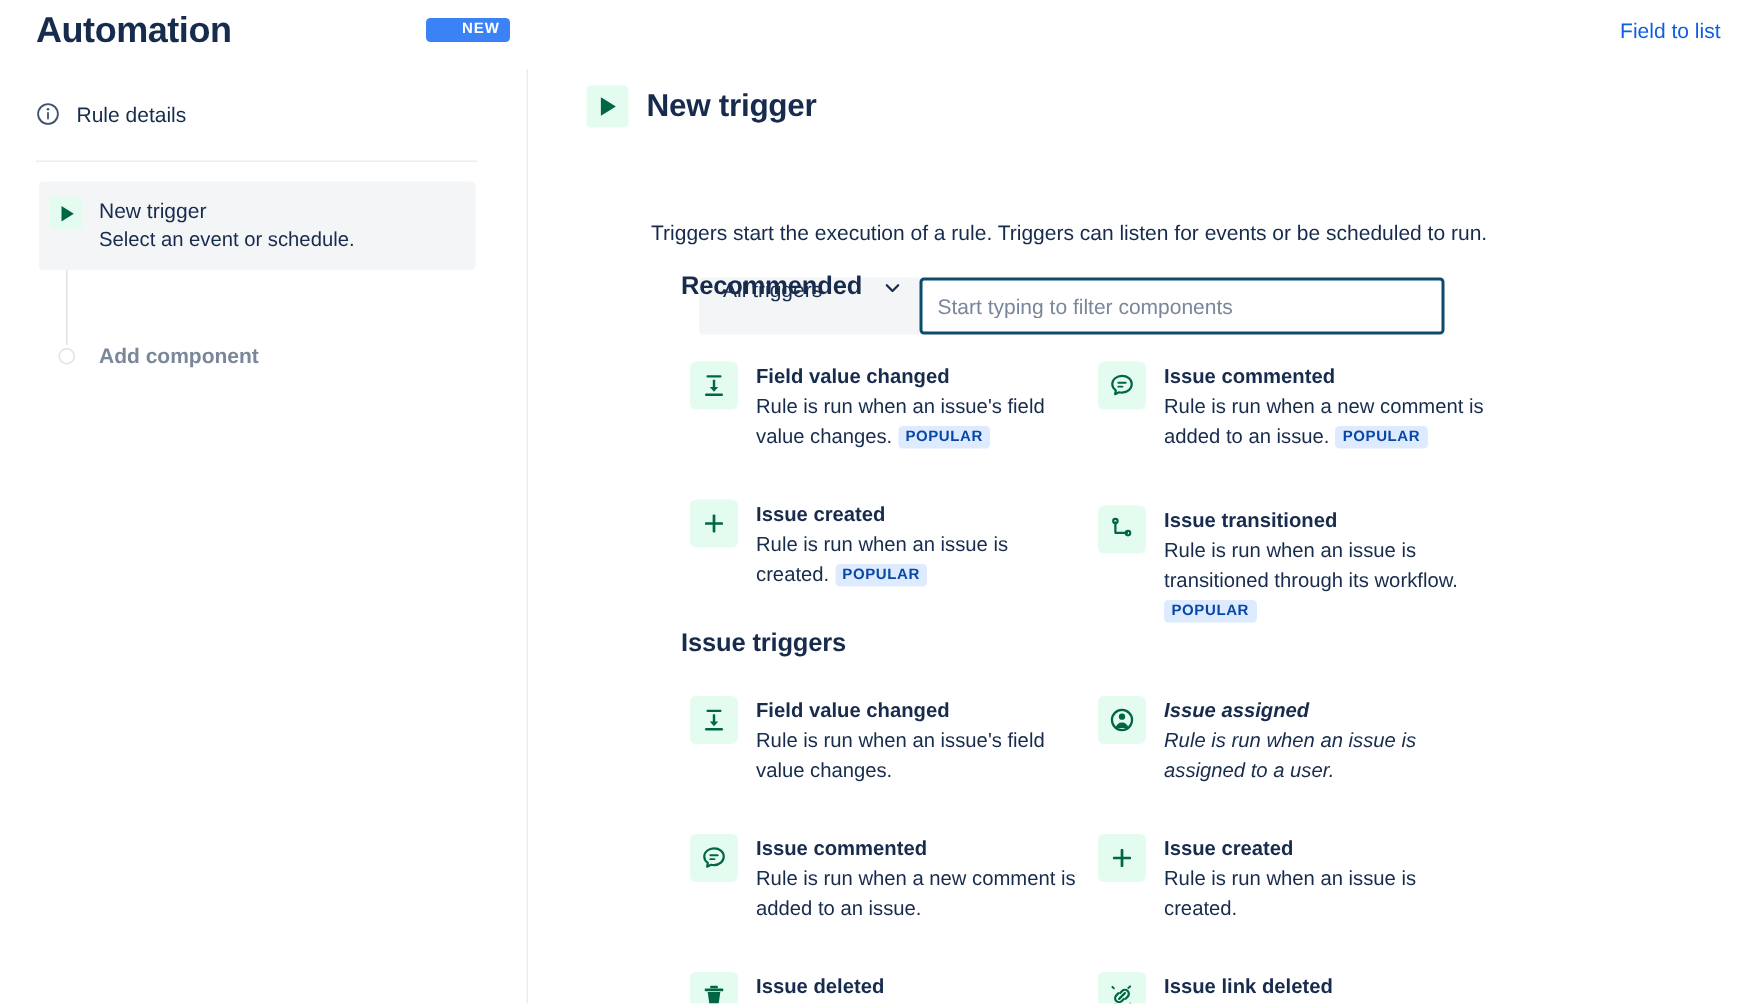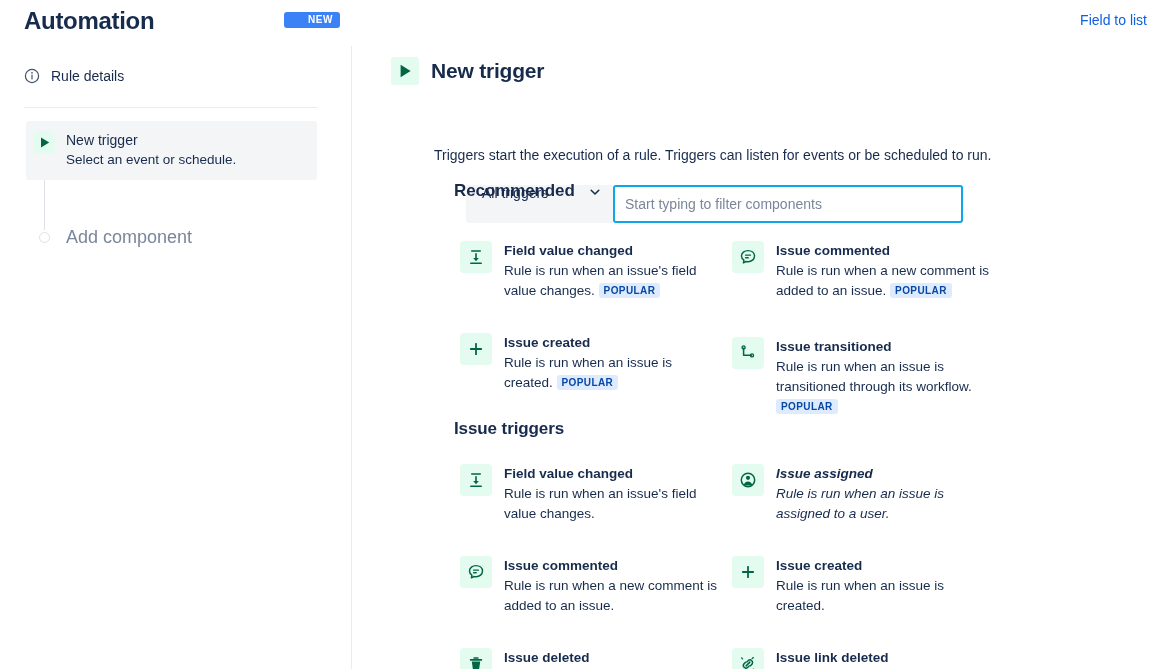--- a/index.html
+++ b/index.html
@@ -133,21 +133,21 @@
   .nav-title {
     font-size: 14px;
     color: #172b4d;
     line-height: 18px;
   }
   .nav-subtitle {
     font-size: 13.5px;
     color: #172b4d;
     line-height: 18px;
   }
-  .nav-title.muted { color: #7a869a; font-size: 18px; }
+  .nav-title.muted { color: #7a869a; font-size: 14px; font-weight: bold; }
   .circle-outline {
     width: 11px;
     height: 11px;
     border: 1.5px solid #dfe1e6;
     border-radius: 50%;
     box-sizing: border-box;
   }
 
   
   .main {
@@ -210,21 +210,21 @@
     box-sizing: border-box;
     cursor: pointer;
   }
   .filter-select-label {
     font-size: 14px;
     color: #172b4d;
   }
   .filter-input {
     width: 350px;
     height: 38px;
-    border: 2px solid #0ea5e9;
+    border: 2px solid #0c4a6e;
     border-radius: 3px;
     background: #ffffff;
     font-size: 14px;
     color: #172b4d;
     padding: 0 10px;
     box-sizing: border-box;
     outline: none;
     font-family: "Liberation Sans", sans-serif;
   }
   .filter-input::placeholder { color: #7a869a; }

